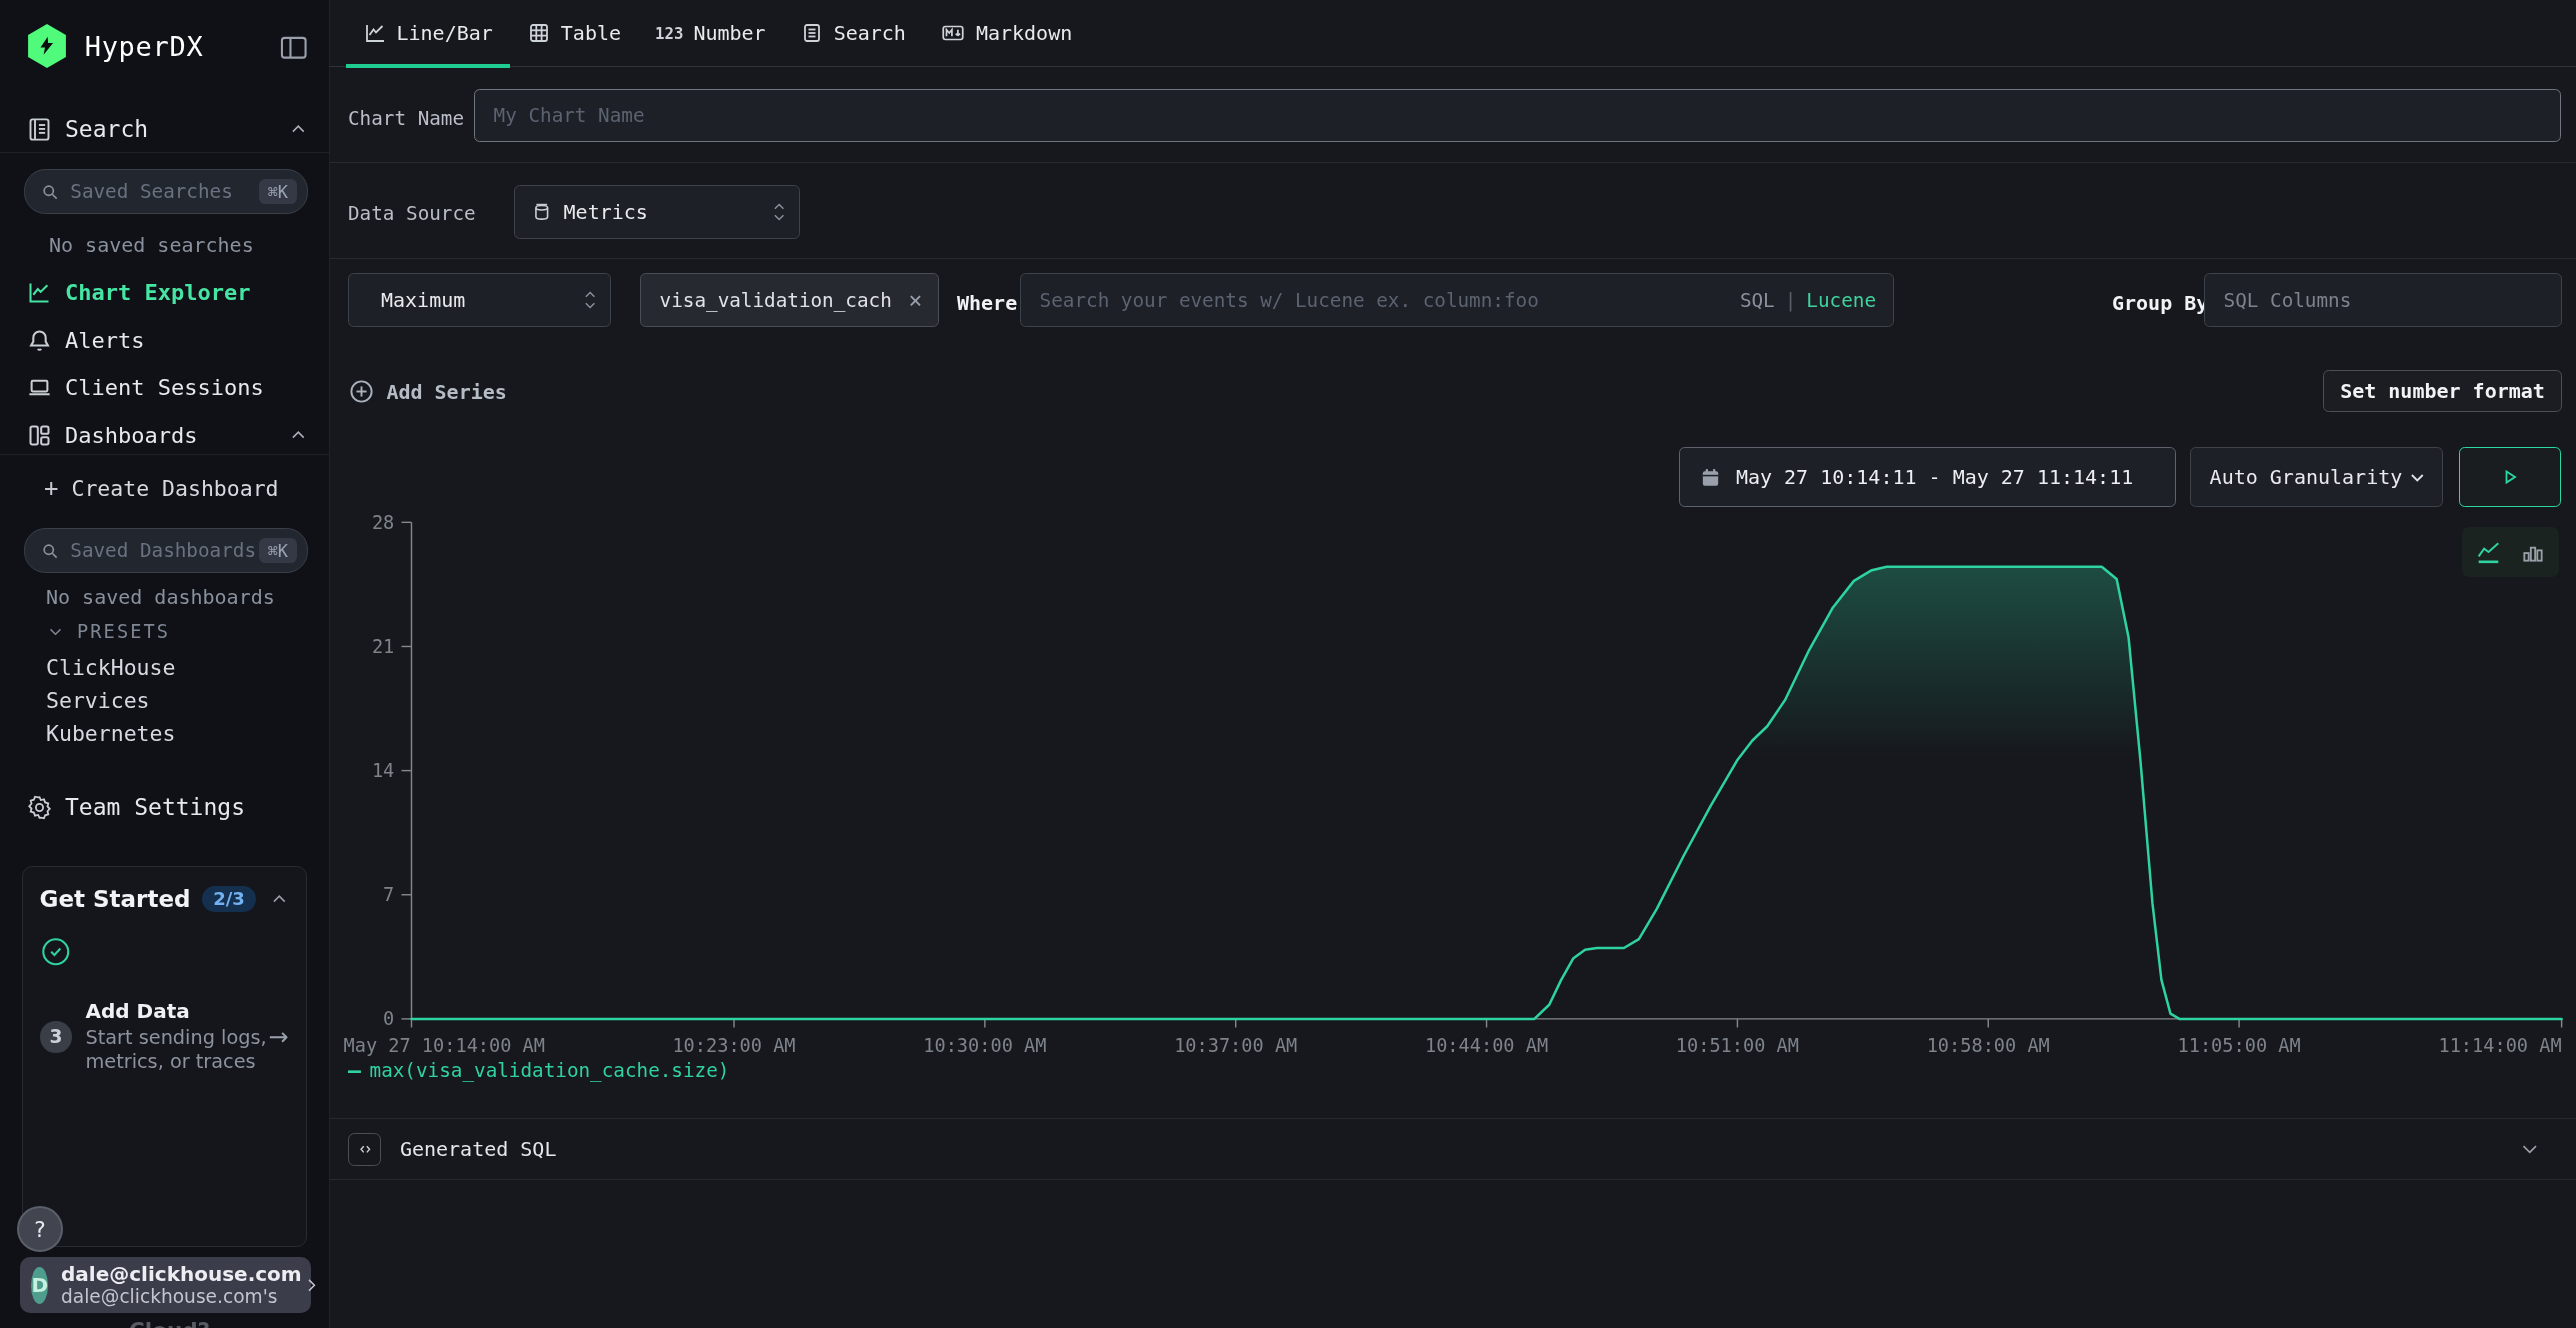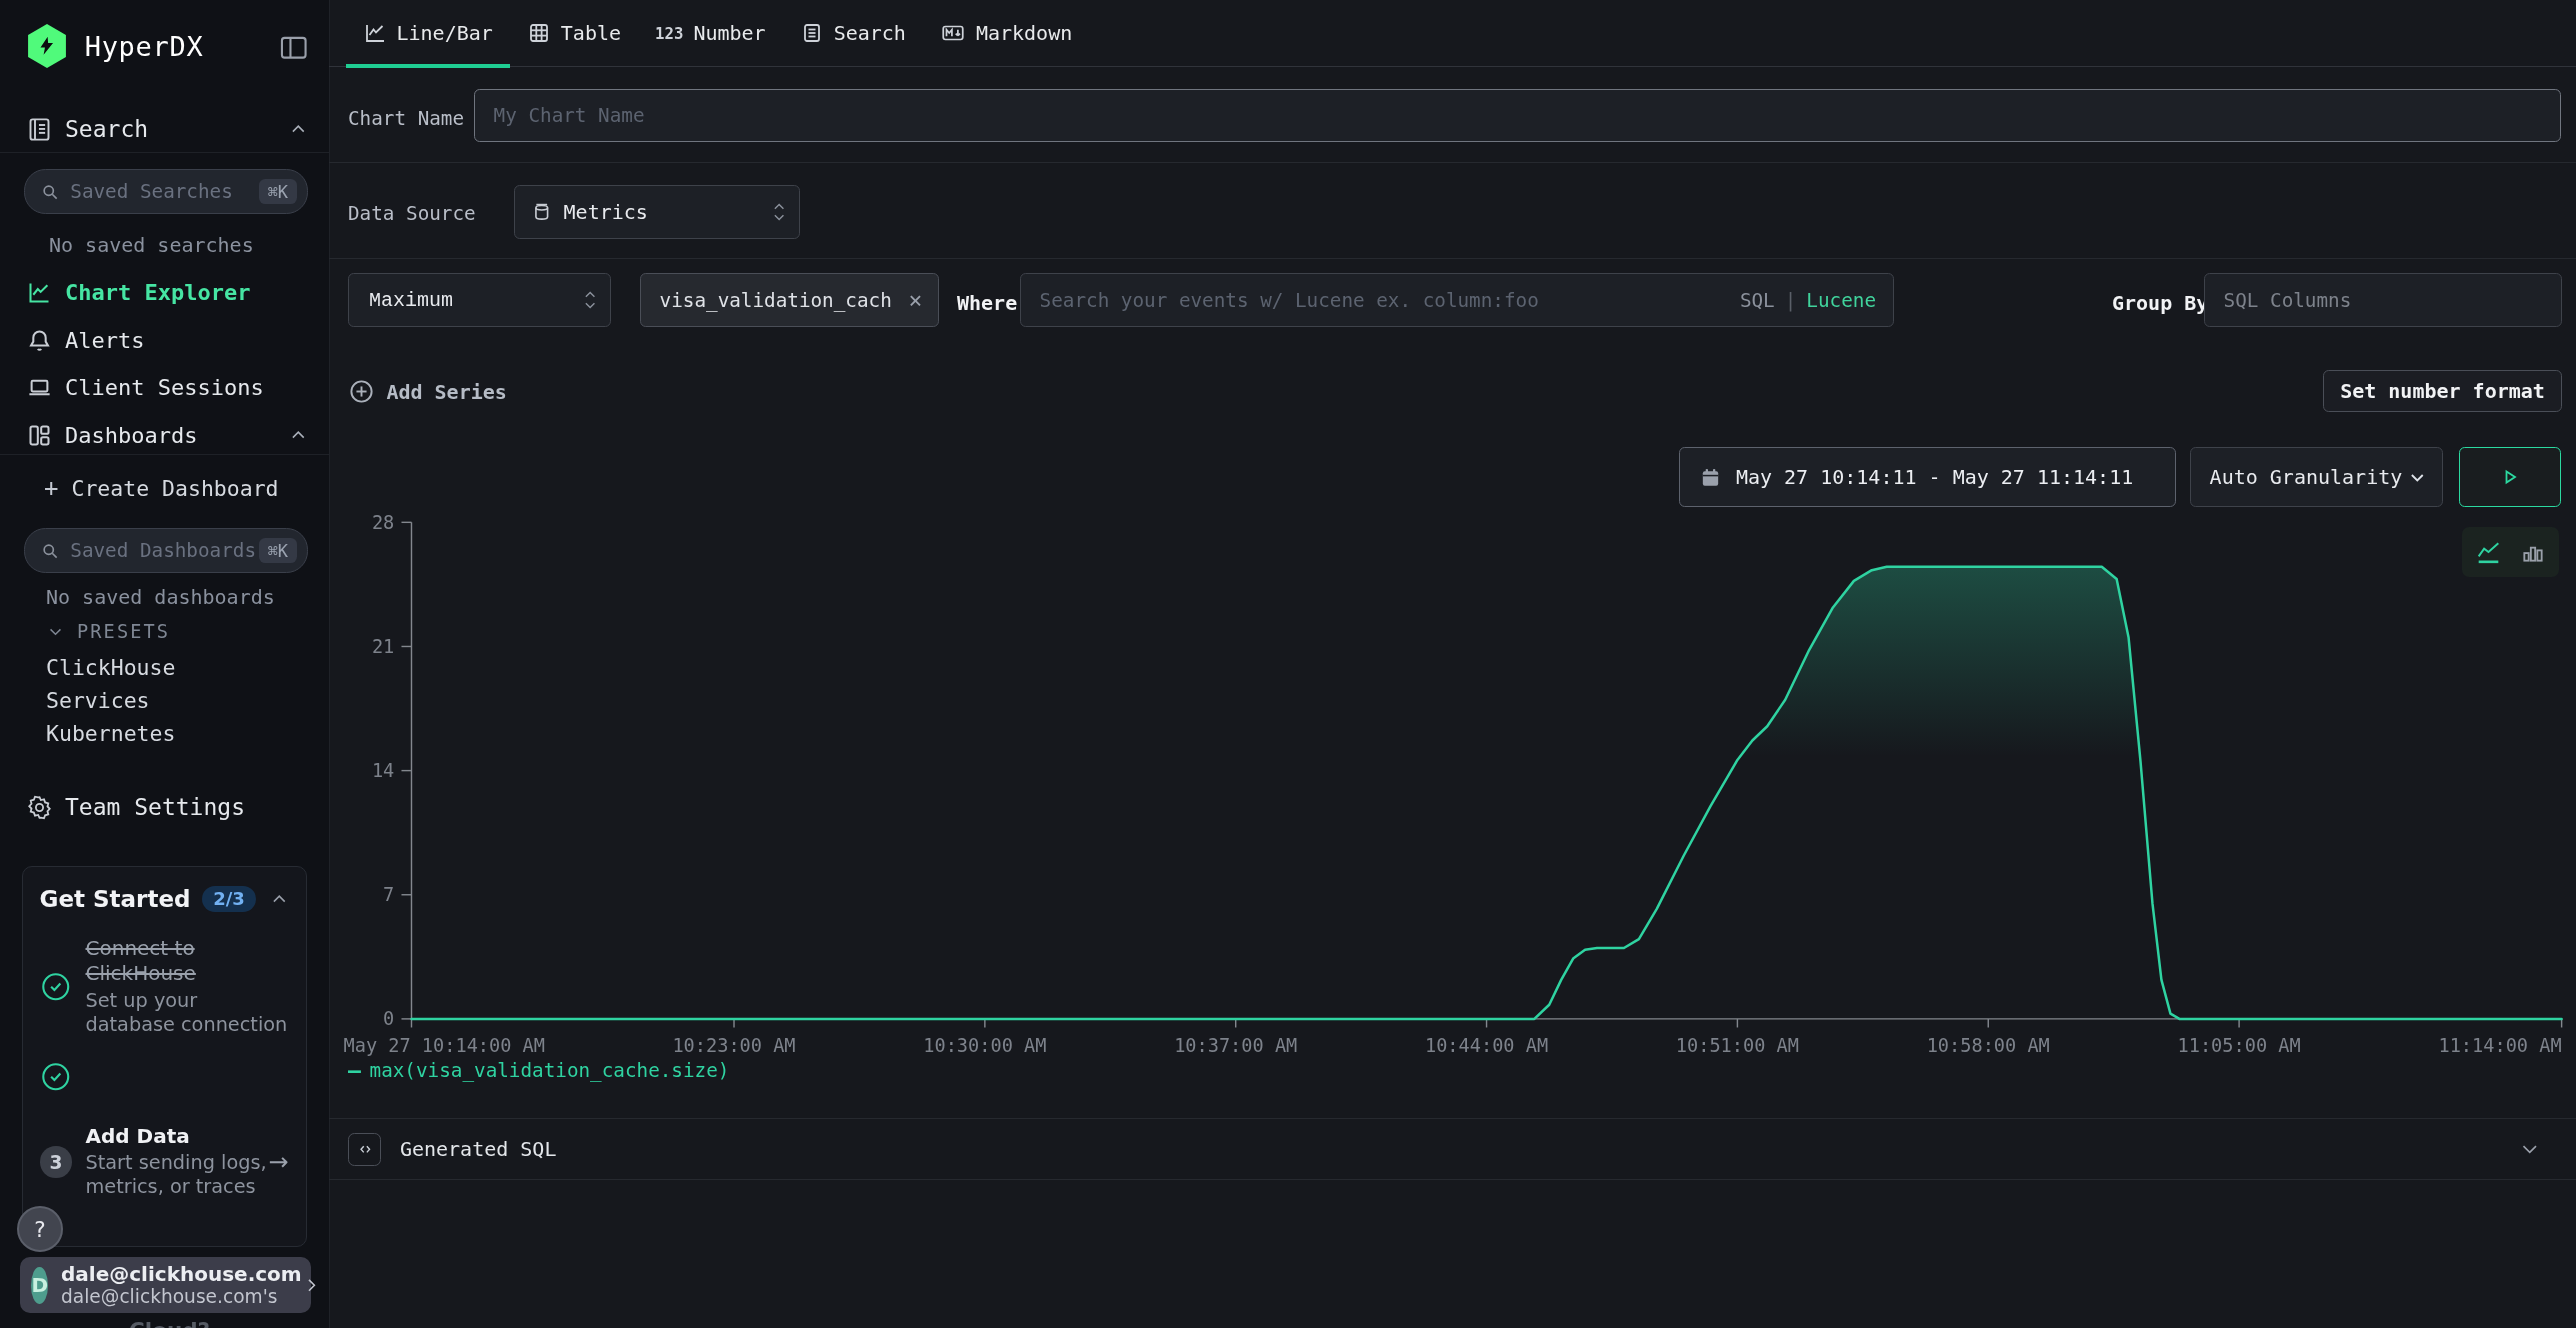--- a/index.html
+++ b/index.html
@@ -210,32 +210,20 @@
           </svg>
       </span>
     </div>
     <div class="gs-step">
       <span class="gs-ic">
         <svg class="icon" width="31.5" height="31.5" viewBox="0 0 24 24" fill="none" stroke="#2fd3a1" stroke-width="1.6">
             <circle cx="12" cy="12" r="9.5"></circle>
             <polyline points="8.5,12 11,14.5 15.5,9.5"></polyline>
           </svg>
       </span>
-      <span>
-        <span class="gs-strike">Connect to ClickHouse</span>
-        <div class="gs-desc">Set up your database connection</div>
-      </span>
-    </div>
-    <div class="gs-step">
-      <span class="gs-ic">
-        <svg class="icon" width="31.5" height="31.5" viewBox="0 0 24 24" fill="none" stroke="#2fd3a1" stroke-width="1.6">
-            <circle cx="12" cy="12" r="9.5"></circle>
-            <polyline points="8.5,12 11,14.5 15.5,9.5"></polyline>
-          </svg>
-      </span>
     </div>
     <div class="gs-step" style="margin-top:31.5px;">
       <span class="gs-ic">
         <span class="num-badge">3</span>
       </span>
       <span style="flex:1;">
         <span class="gs-t3">Add Data</span>
         <div class="gs-desc">Start sending logs, metrics, or traces</div>
       </span>
       <span style="color:#9aa0ab;font-size:24px;align-self:center;">→</span>
@@ -331,21 +319,21 @@
         <polyline points="4,8 10,2 16,8"></polyline>
       </svg>
     <svg class="icon" width="14.3" height="7.9" viewBox="0 0 20 11" fill="none" stroke="currentColor" stroke-width="2">
         <polyline points="4,3 10,9 16,3"></polyline>
       </svg>
   </span>
 </div>
 <div class="divider" style="top:258px;"></div>
 
 <div class="ibox" style="left:348px;top:273px;width:263px;height:54px;">
-  <span style="margin-left:20px;font-size:20px;font-family:Liberation Mono, monospace;">Maximum</span>
+  <span style="margin-left:32px;font-size:20px;">Maximum</span>
   <span class="selcaret">
     <svg class="icon" width="14.3" height="7.9" viewBox="0 0 20 11" fill="none" stroke="currentColor" stroke-width="2">
         <polyline points="4,8 10,2 16,8"></polyline>
       </svg>
     <svg class="icon" width="14.3" height="7.9" viewBox="0 0 20 11" fill="none" stroke="currentColor" stroke-width="2">
         <polyline points="4,3 10,9 16,3"></polyline>
       </svg>
   </span>
 </div>
 <div class="ibox" style="left:640px;top:273px;width:299px;height:54px;background:#26292f;border-color:#4a4e57;">

